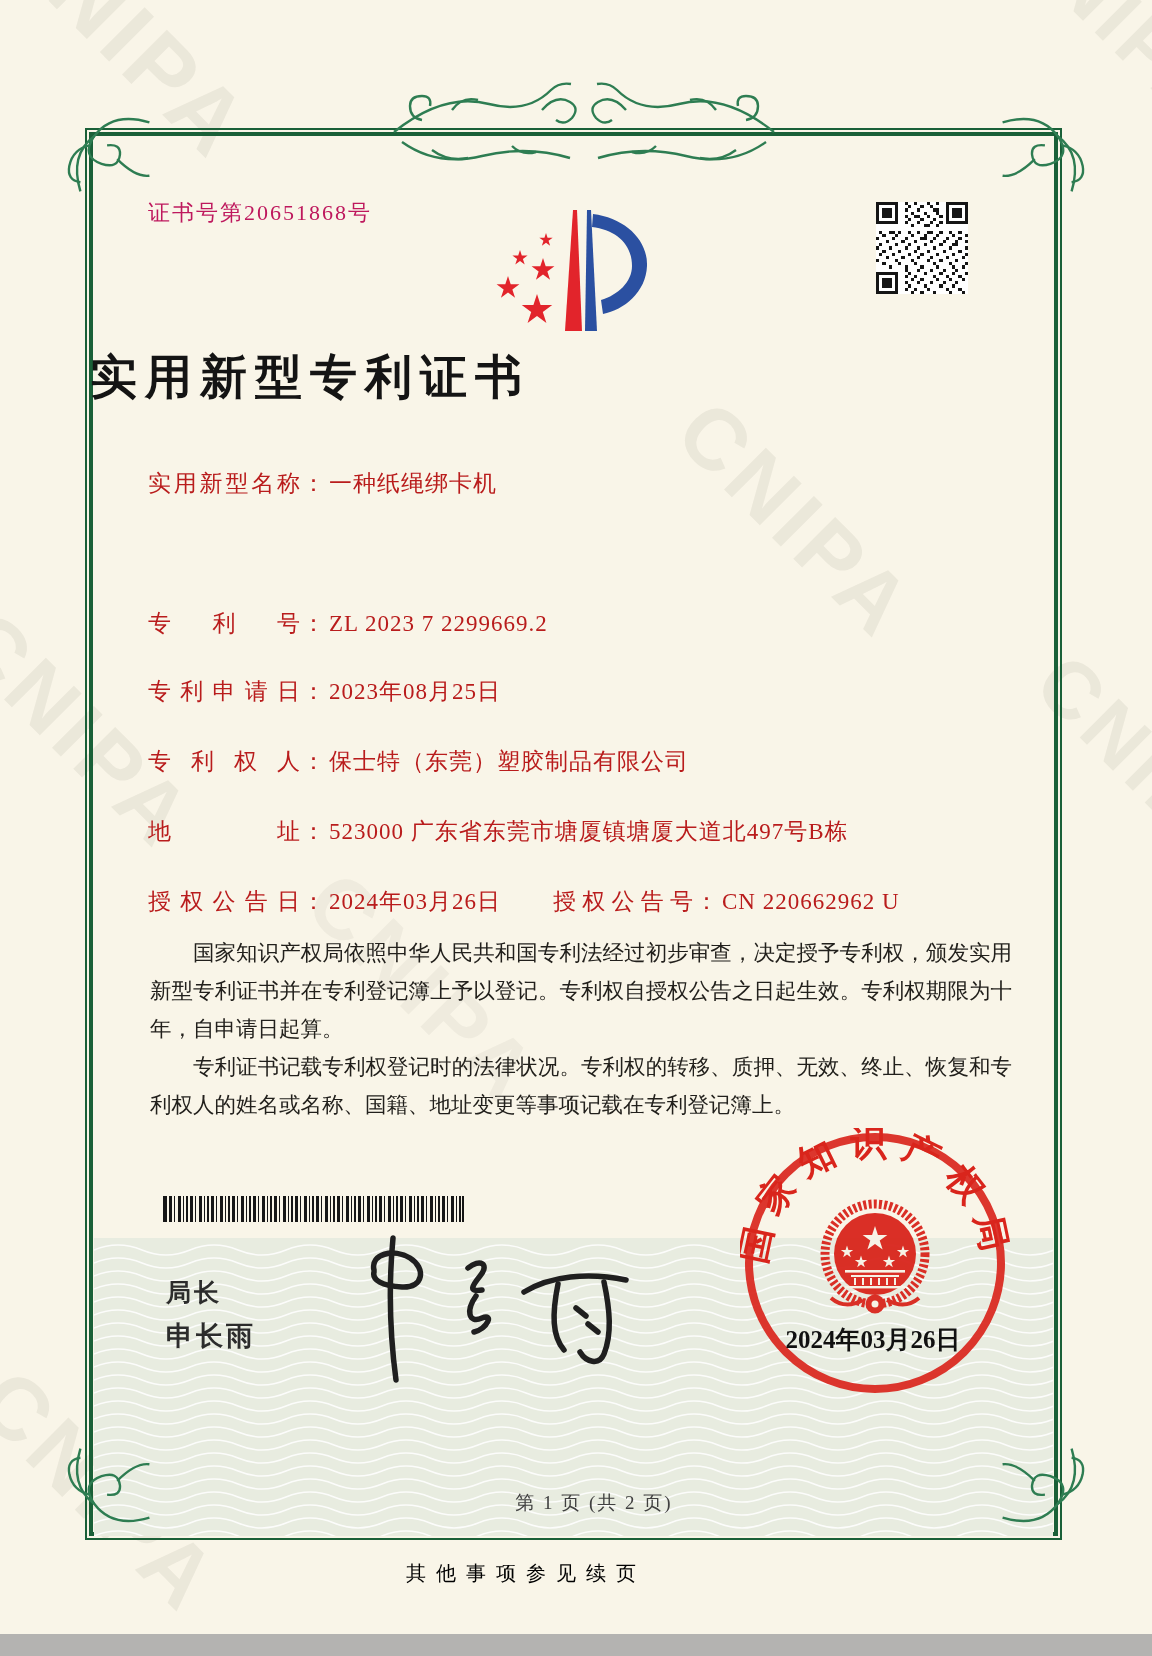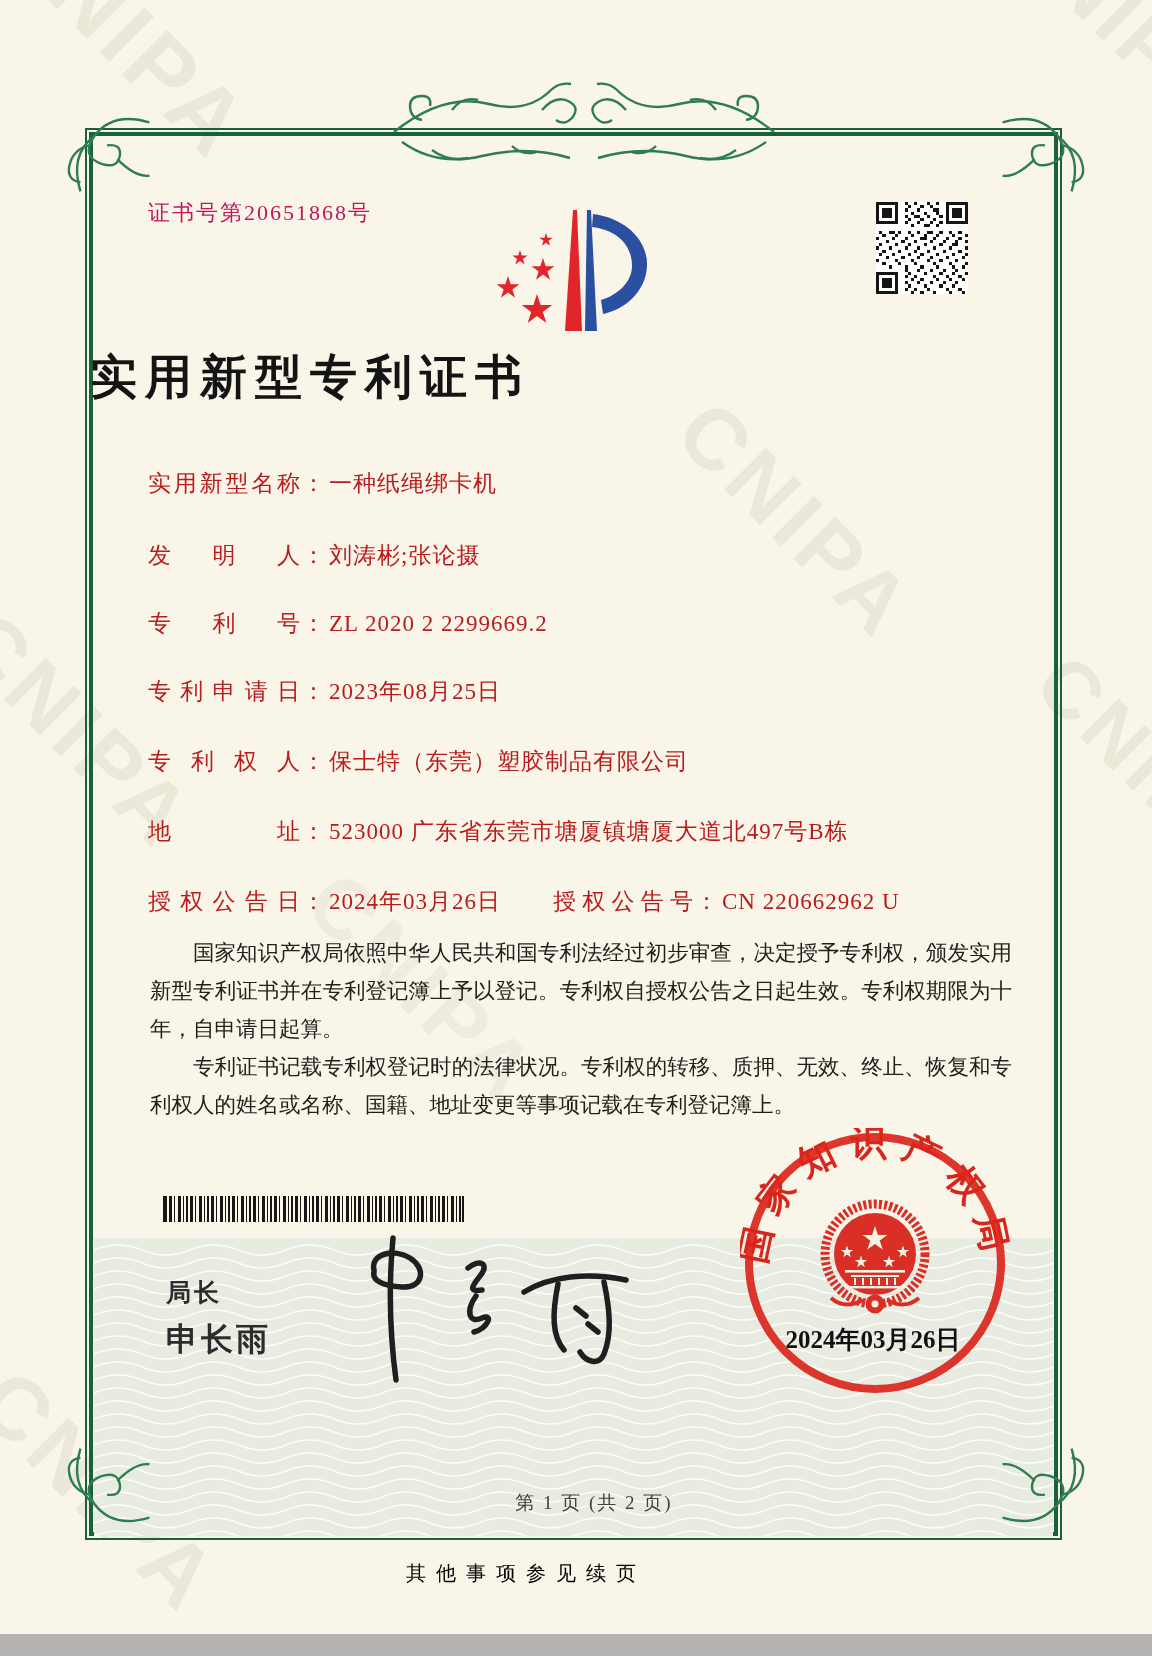--- a/index.html
+++ b/index.html
@@ -39,21 +39,21 @@
   .paras{position:absolute;left:150px;top:934px;width:862px;font-size:21.5px;line-height:38px;color:#22201c;
          text-align:justify;}
   .paras p{margin:0;text-indent:2em;}
 
   .barcode{position:absolute;left:163px;top:1196px;width:297px;height:26px;
     background-image:repeating-linear-gradient(90deg,#161616 0 2px,transparent 2px 4px,#161616 4px 7px,transparent 7px 9px,#161616 9px 10px,transparent 10px 13px,#161616 13px 16px,transparent 16px 18px,#161616 18px 19px,transparent 19px 21px);
     border-left:2px solid #161616;border-right:2px solid #161616;}
 
   .sig-title{position:absolute;left:166px;top:1276px;font-size:25px;font-weight:bold;color:#2c2c2c;
              font-family:"Liberation Sans","DejaVu Sans",sans-serif;letter-spacing:3px;}
-  .sig-name{position:absolute;left:166px;top:1318px;font-size:32px;font-weight:bold;color:#2c2c2c;
+  .sig-name{position:absolute;left:166px;top:1318px;font-size:27px;font-weight:bold;color:#2c2c2c;
             font-family:"Liberation Sans","DejaVu Sans",sans-serif;letter-spacing:3px;}
   .sig-script{position:absolute;left:320px;top:1230px;}
 
   .seal{position:absolute;left:740px;top:1128px;}
 
   .pagenum{position:absolute;left:0;top:1490px;width:1104px;text-align:center;font-size:19px;color:#404040;letter-spacing:2px;margin-left:42px;}
   .contnote{position:absolute;left:0;top:1560px;width:1052px;text-align:center;font-size:20px;color:#000000;letter-spacing:10px;}
   .graybar{position:absolute;left:0;top:1634px;width:1152px;height:22px;background:#b4b3b1;}
 </style>
 </head>
@@ -332,25 +332,22 @@
         <rect x="23" y="28" width="1" height="1"></rect>
         <rect x="27" y="28" width="1" height="1"></rect>
     </g>
   </svg>
 
   <div class="title">实用新型专利证书</div>
 
   <div class="frow" style="top:468px">
     <span class="flabel">实用新型名称</span><span class="colon">：</span><span class="fvalue">一种纸绳绑卡机</span>
   </div>
-  <div class="frow" style="top:540px">
-    <span class="flabel">发明人</span><span class="colon">：</span><span class="fvalue">刘涛彬;张论摄</span>
-  </div>
   <div class="frow" style="top:608px">
-    <span class="flabel">专利号</span><span class="colon">：</span><span class="fvalue">ZL 2020 2 2299669.2</span>
+    <span class="flabel">专利号</span><span class="colon">：</span><span class="fvalue">ZL 2023 7 2299669.2</span>
   </div>
   <div class="frow" style="top:676px">
     <span class="flabel">专利申请日</span><span class="colon">：</span><span class="fvalue">2023年08月25日</span>
   </div>
   <div class="frow" style="top:746px">
     <span class="flabel">专利权人</span><span class="colon">：</span><span class="fvalue">保士特（东莞）塑胶制品有限公司</span>
   </div>
   <div class="frow" style="top:816px">
     <span class="flabel">地址</span><span class="colon">：</span><span class="fvalue">523000 广东省东莞市塘厦镇塘厦大道北497号B栋</span>
   </div>

